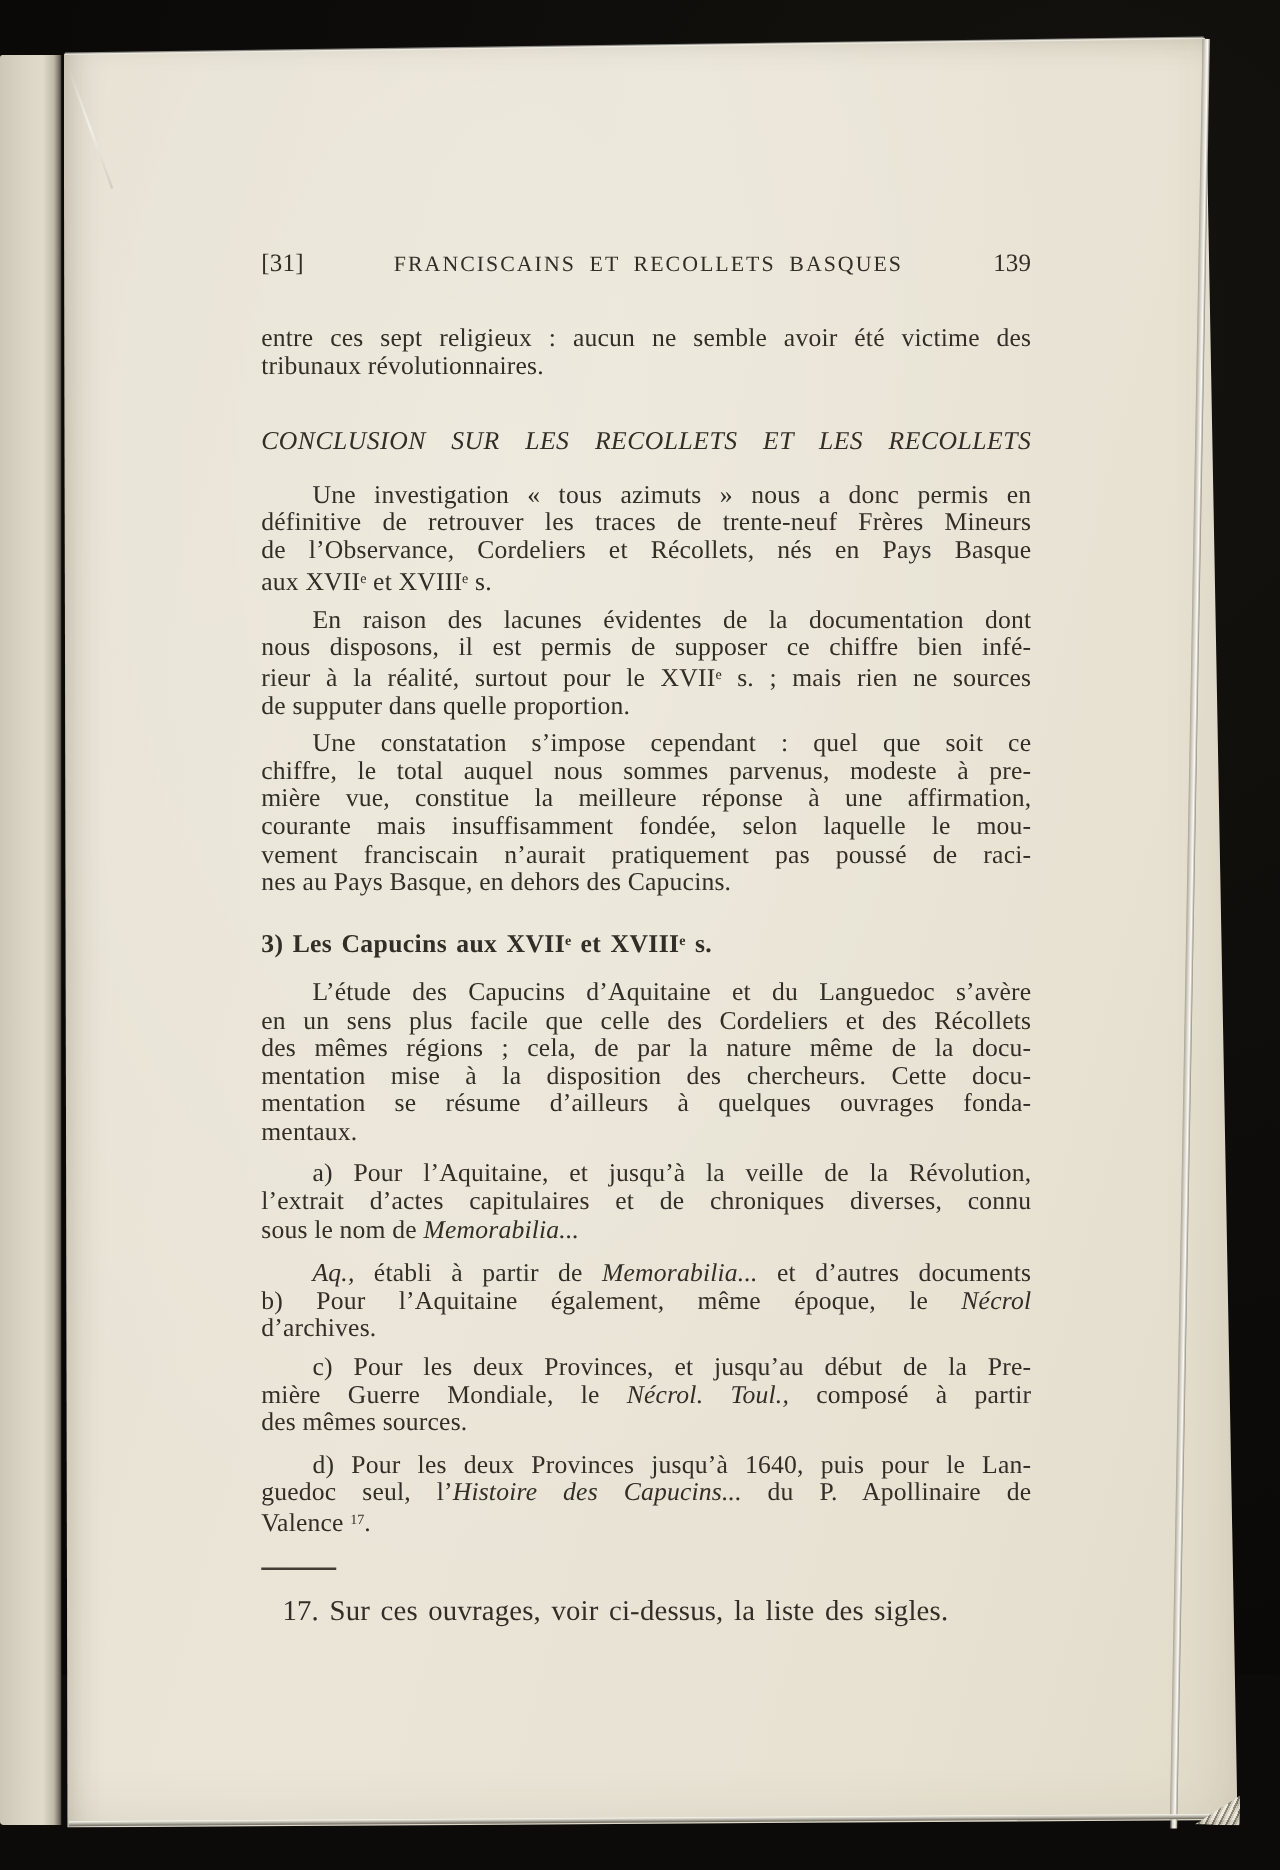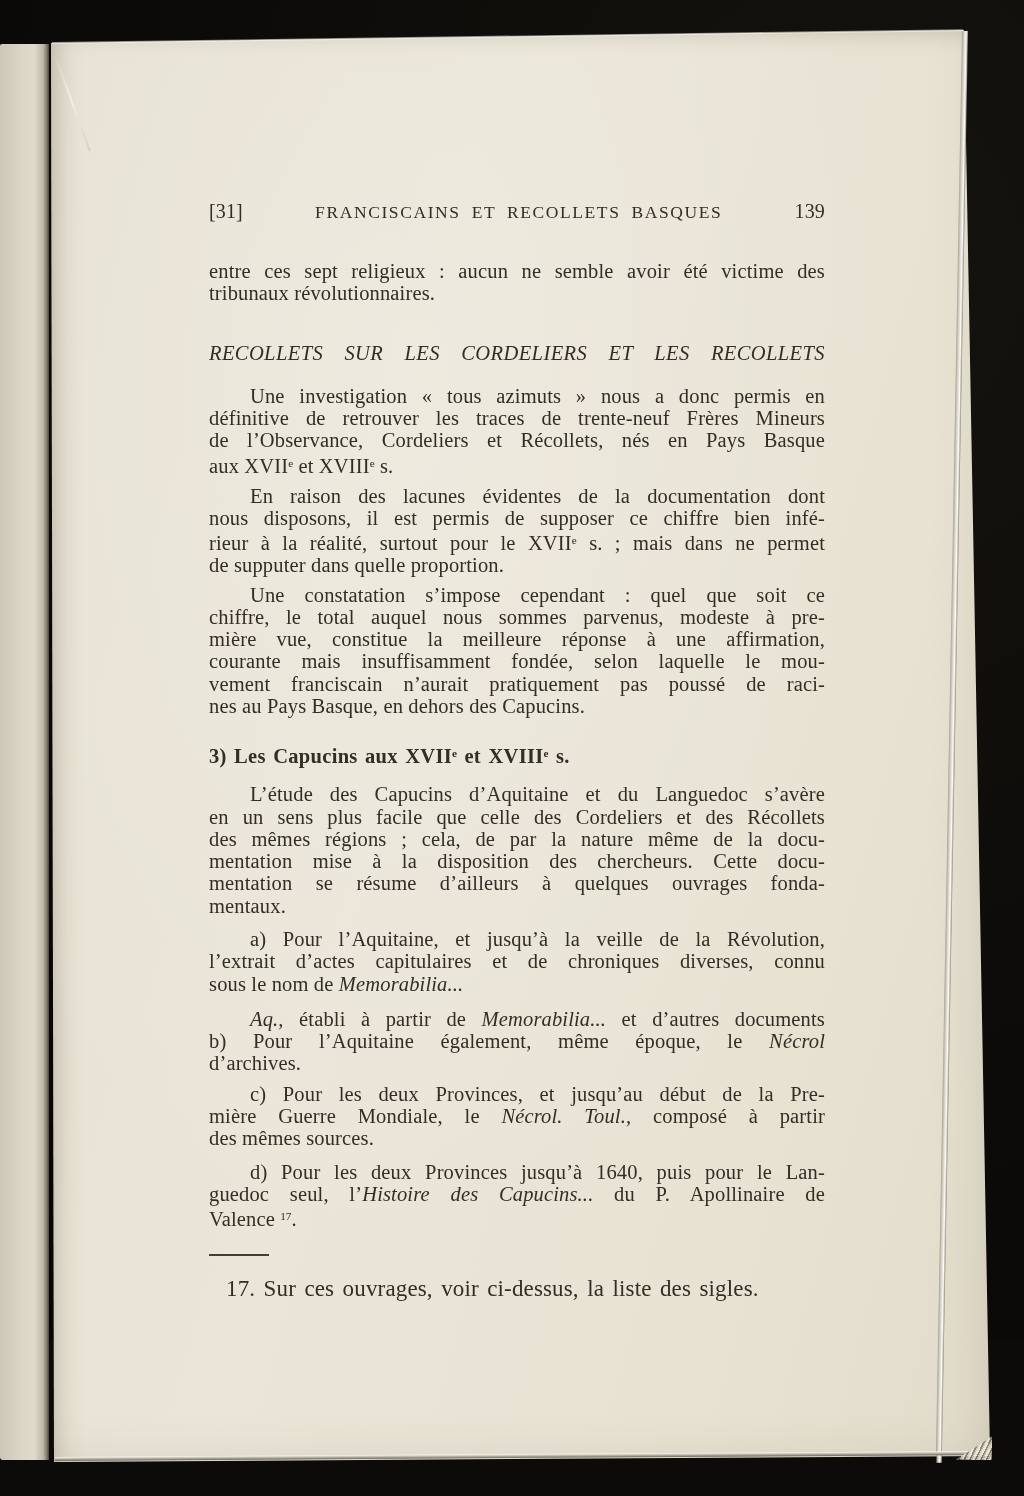--- a/index.html
+++ b/index.html
@@ -117,32 +117,32 @@
         <span class="ref">[31]</span>
         <span class="running-title">FRANCISCAINS ET RECOLLETS BASQUES</span>
         <span class="pagenum">139</span>
       </div>
 
       <div class="para-noindent">
           <div class="tline"><span>entre ces sept religieux : aucun ne semble avoir été victime des</span></div>
           <div class="tline last"><span>tribunaux révolutionnaires.</span></div>
         </div>
 
-      <div class="section-heading">RECOLLETS SUR LES CORDELIERS ET LES RECOLLETS</div>
+      <div class="section-heading">CONCLUSION SUR LES RECOLLETS ET LES RECOLLETS</div>
 
       <div class="para">
           <div class="tline"><span>Une investigation « tous azimuts » nous a donc permis en</span></div>
           <div class="tline"><span>définitive de retrouver les traces de trente-neuf Frères Mineurs</span></div>
           <div class="tline"><span>de l’Observance, Cordeliers et Récollets, nés en Pays Basque</span></div>
           <div class="tline last"><span>aux XVII</span><span class="sup">e</span><span> et XVIII</span><span class="sup">e</span><span> s.</span></div>
         </div>
       <div class="para m8">
           <div class="tline"><span>En raison des lacunes évidentes de la documentation dont</span></div>
           <div class="tline"><span>nous disposons, il est permis de supposer ce chiffre bien infé-</span></div>
-          <div class="tline"><span>rieur à la réalité, surtout pour le XVII</span><span class="sup">e</span><span> s. ; mais dans ne permet</span></div>
+          <div class="tline"><span>rieur à la réalité, surtout pour le XVII</span><span class="sup">e</span><span> s. ; mais rien ne sources</span></div>
           <div class="tline last"><span>de supputer dans quelle proportion.</span></div>
         </div>
       <div class="para m7">
           <div class="tline"><span>Une constatation s’impose cependant : quel que soit ce</span></div>
           <div class="tline"><span>chiffre, le total auquel nous sommes parvenus, modeste à pre-</span></div>
           <div class="tline"><span>mière vue, constitue la meilleure réponse à une affirmation,</span></div>
           <div class="tline"><span>courante mais insuffisamment fondée, selon laquelle le mou-</span></div>
           <div class="tline"><span>vement franciscain n’aurait pratiquement pas poussé de raci-</span></div>
           <div class="tline last"><span>nes au Pays Basque, en dehors des Capucins.</span></div>
         </div>

